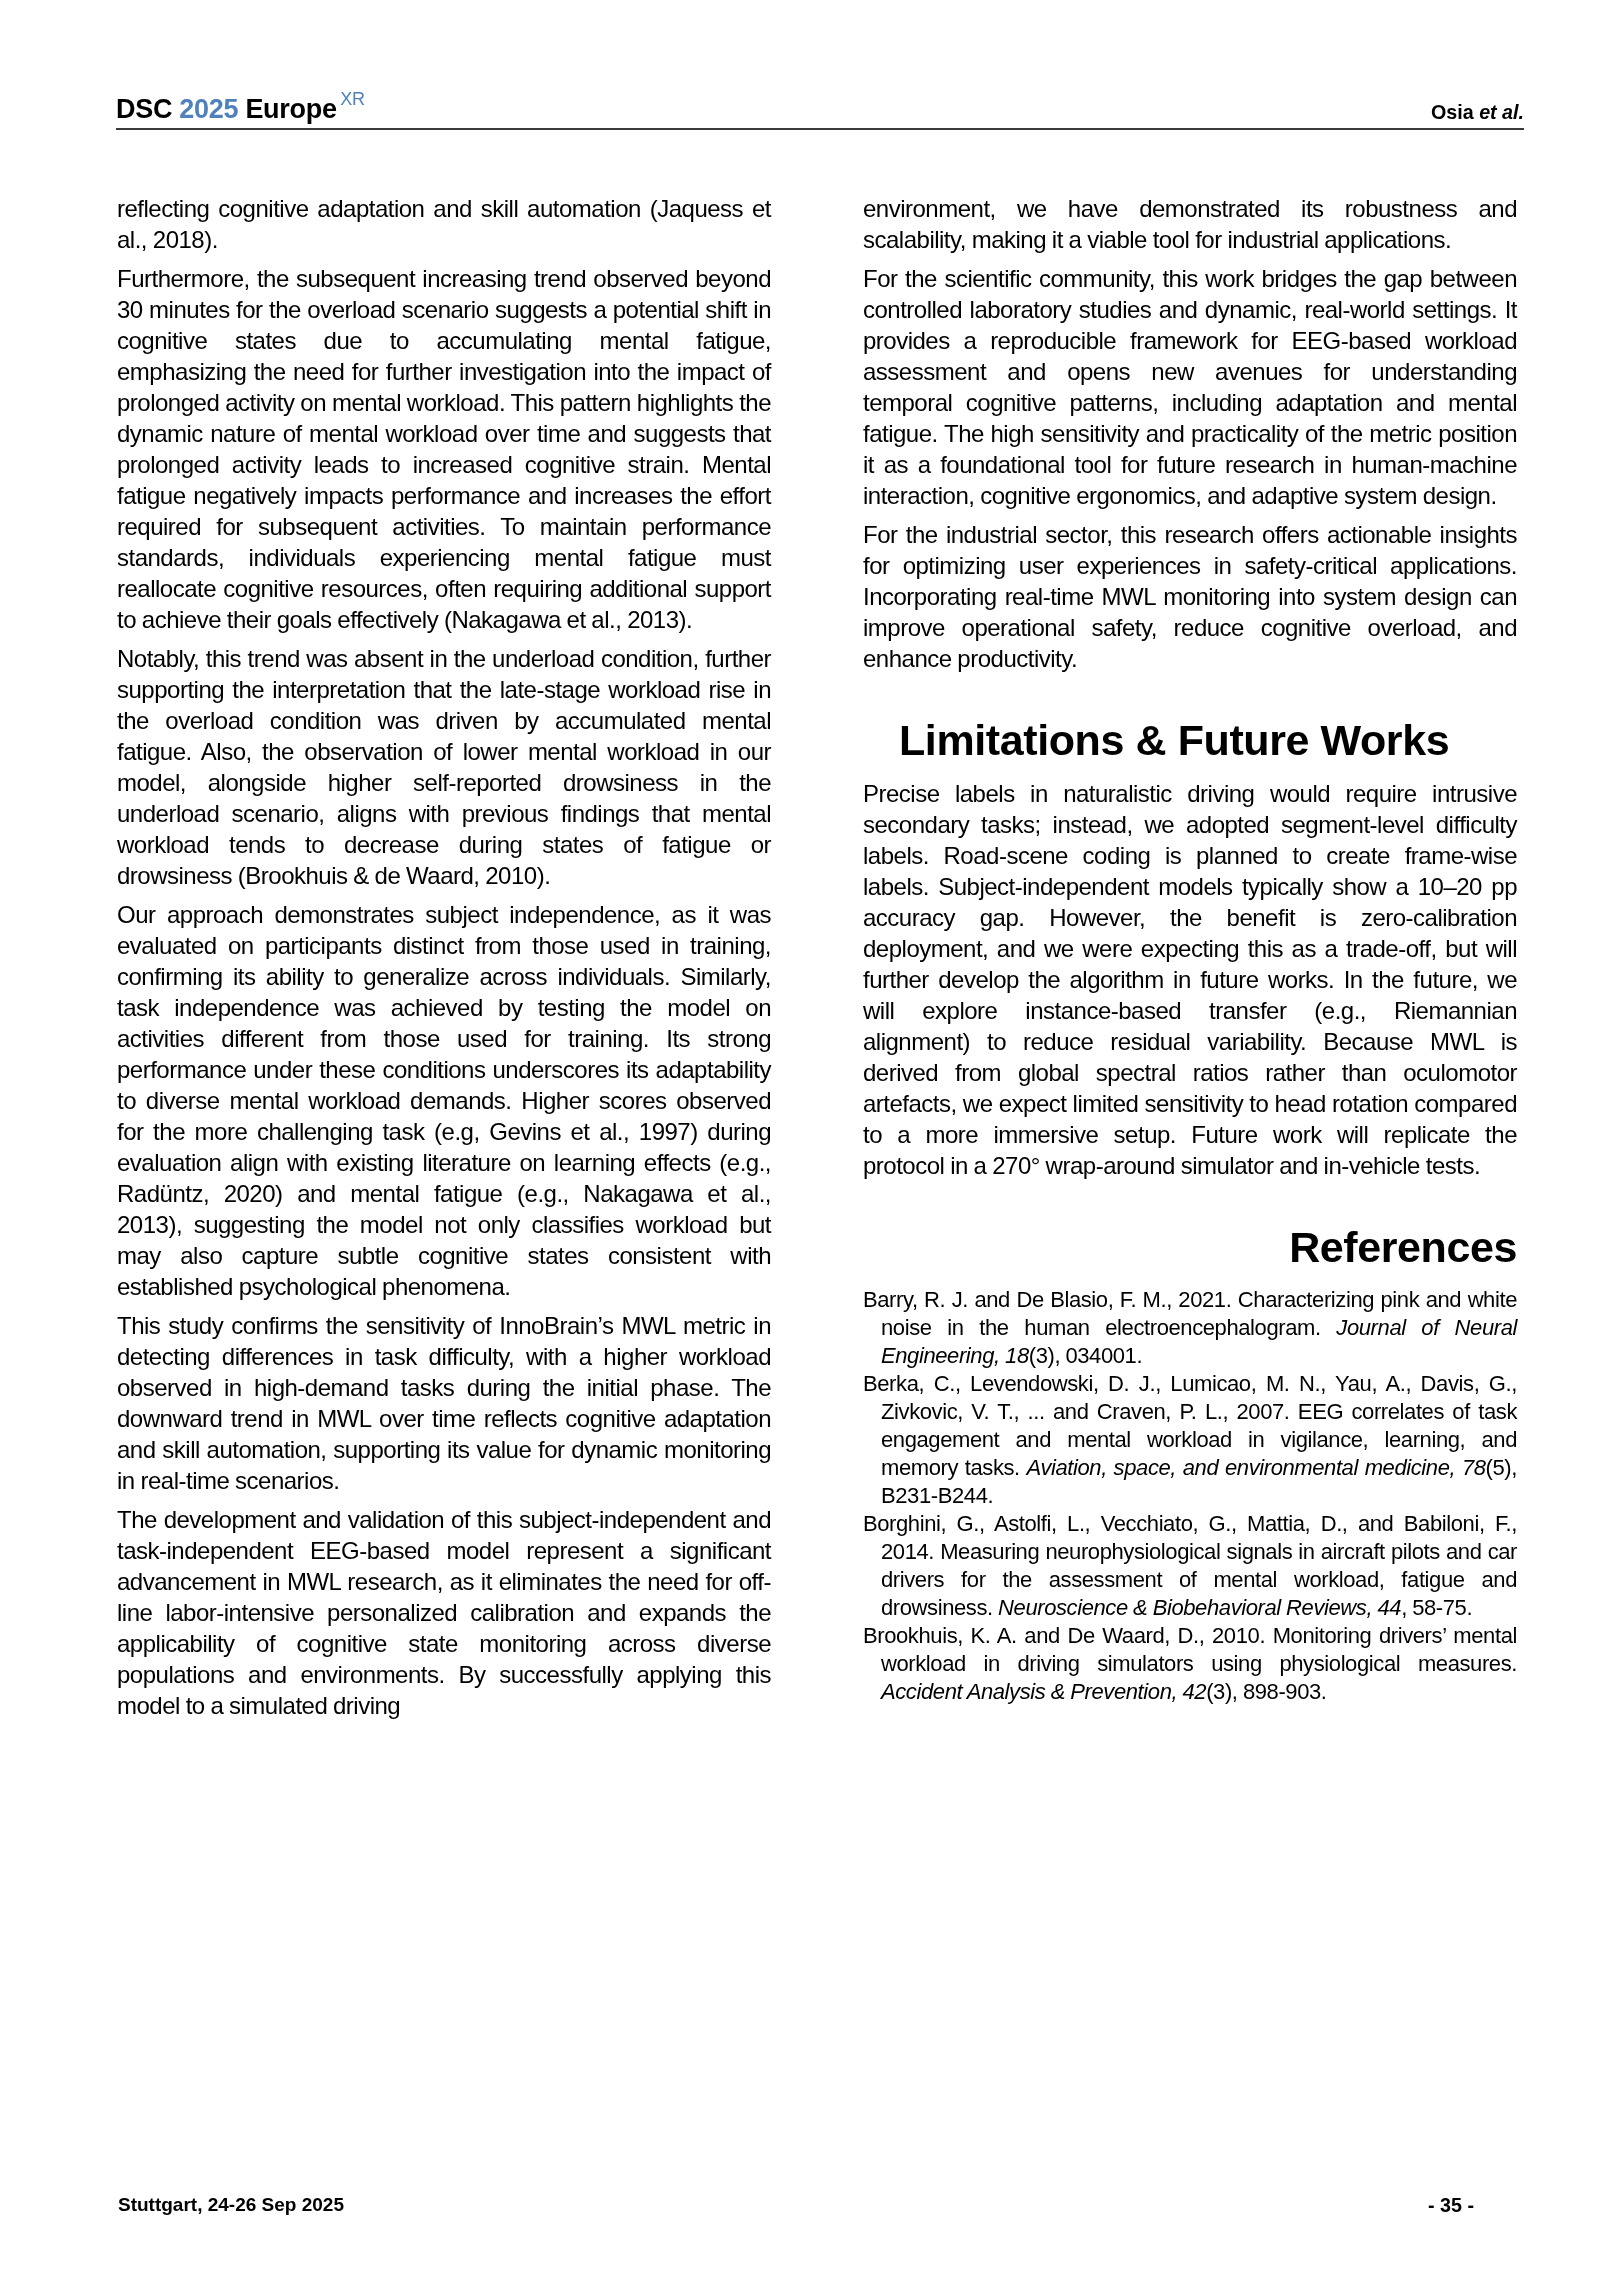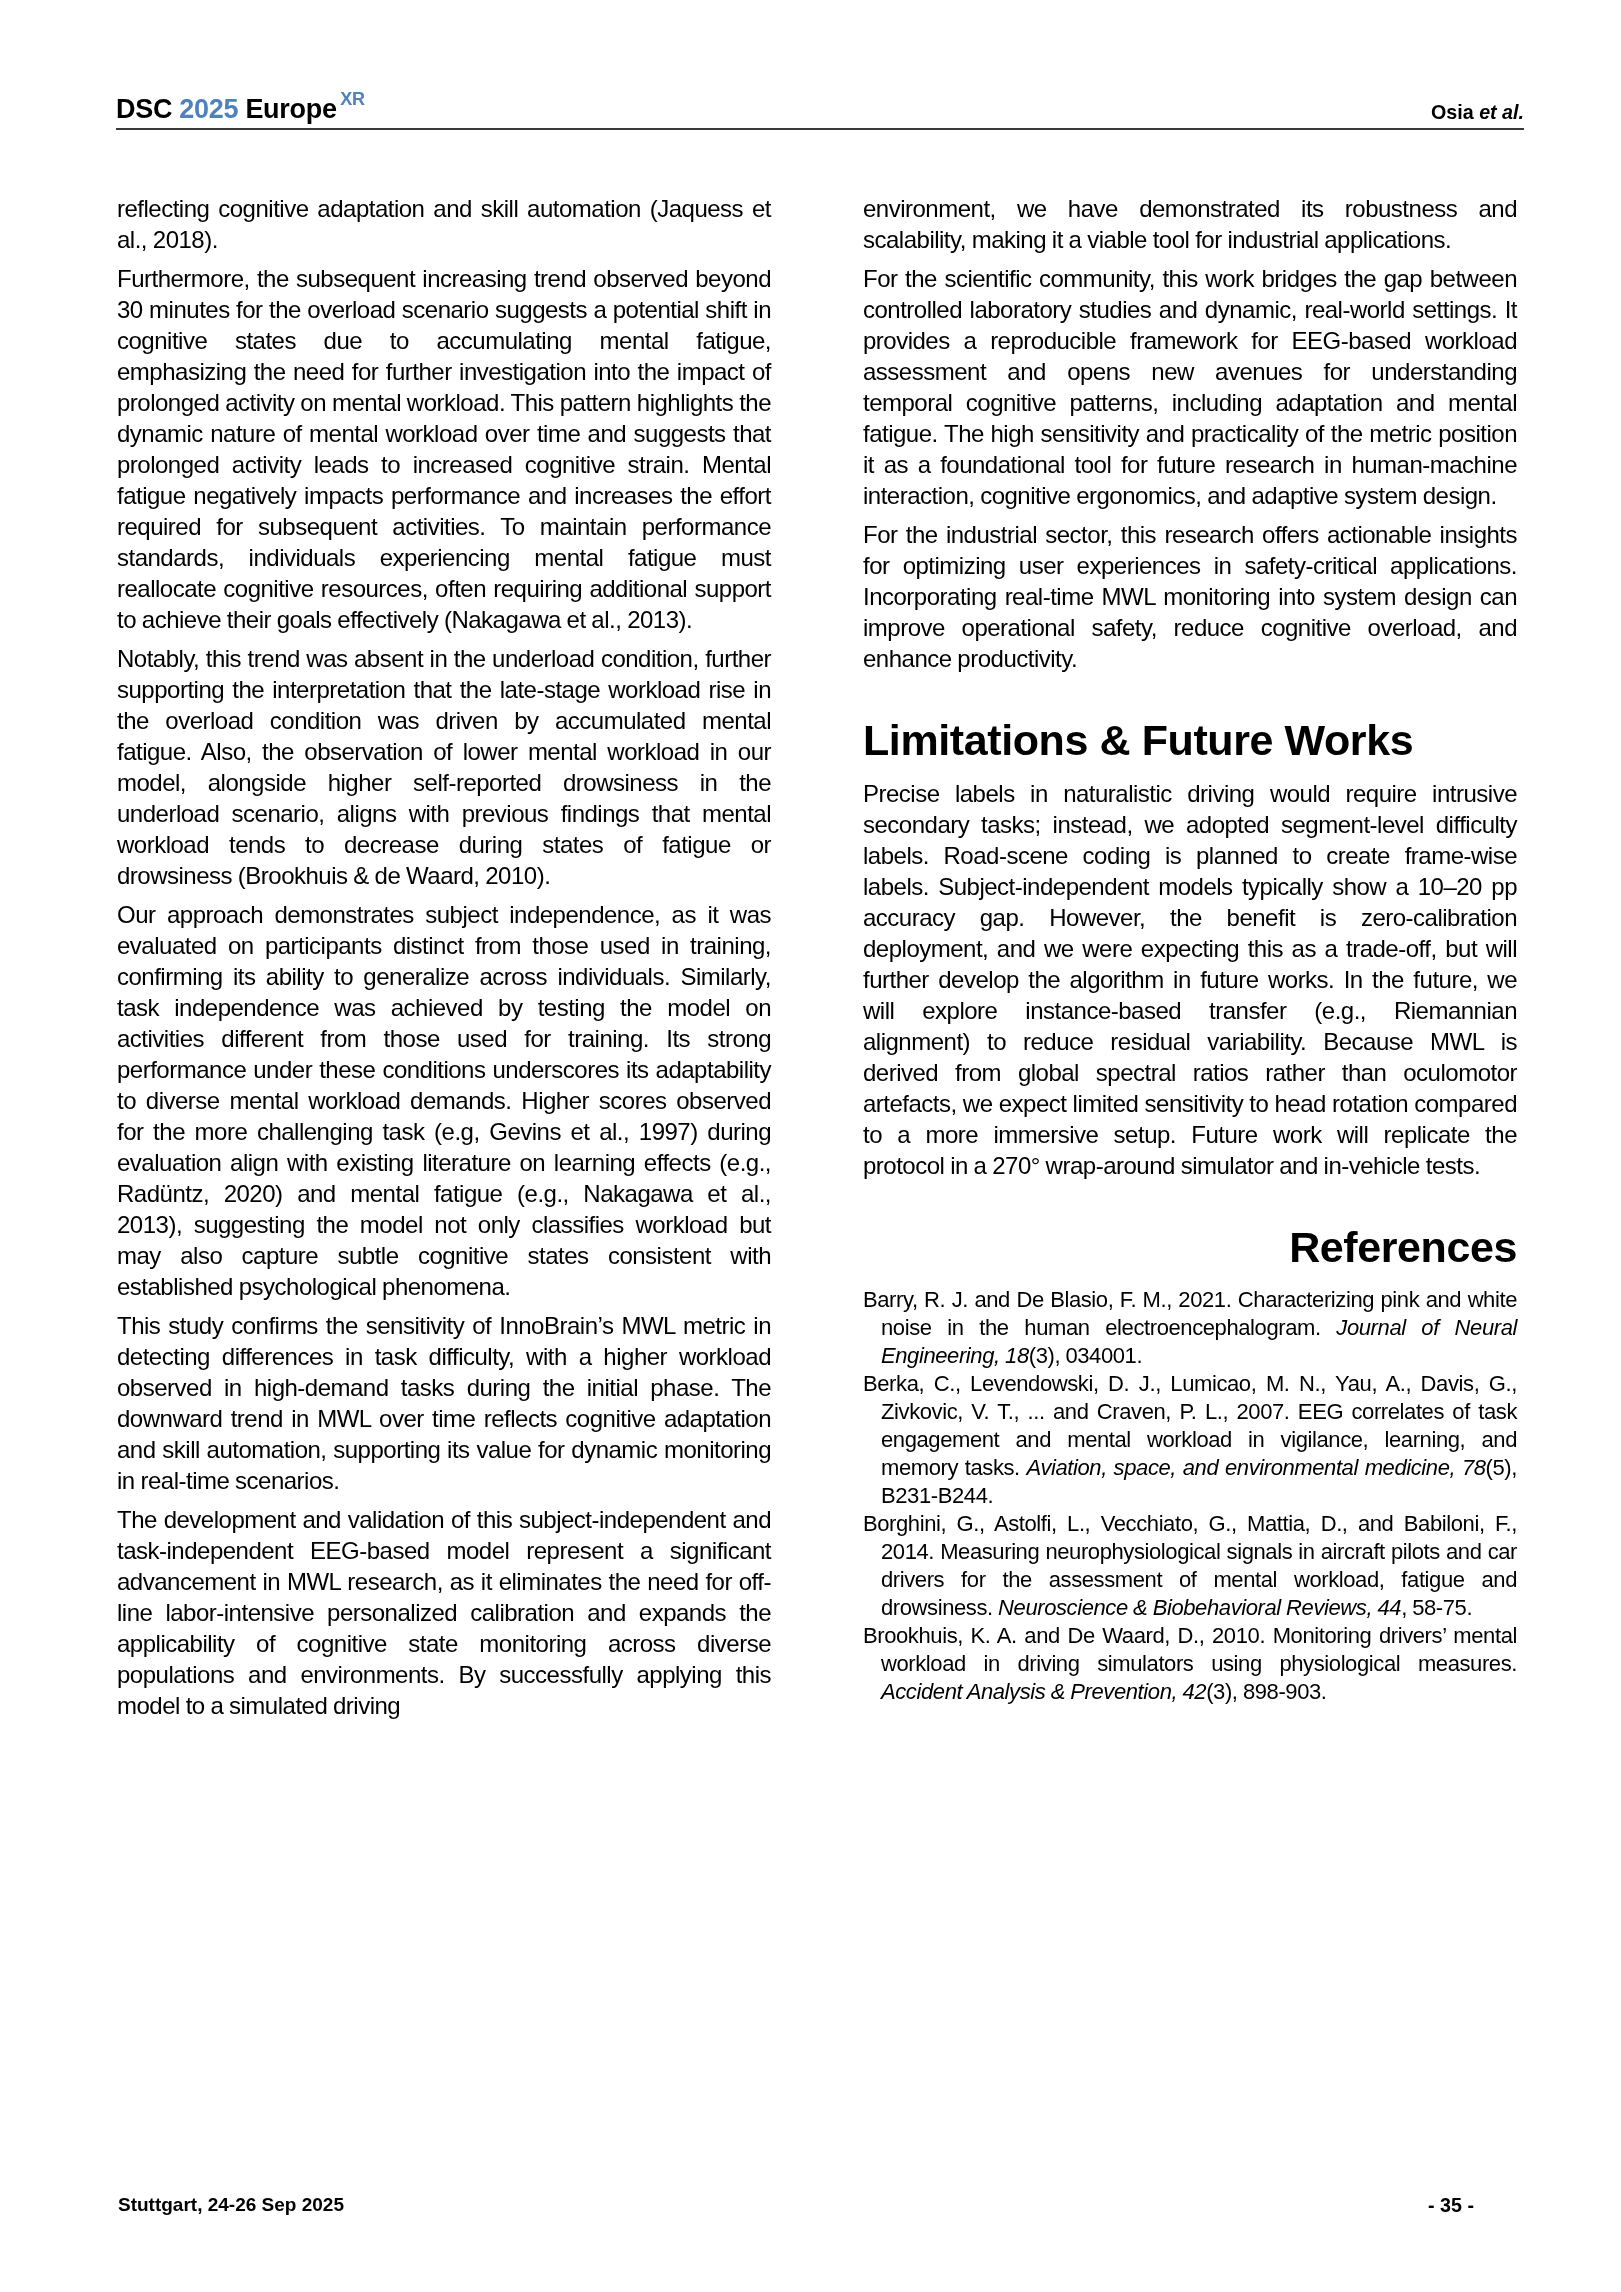--- a/index.html
+++ b/index.html
@@ -1,28 +1,28 @@
 <!DOCTYPE html>
 <html style="font-size:14.3px"><head>
 <meta charset="utf-8">
 <style>
   html, body { margin: 0; padding: 0; background: #ffffff; }
   body { width: 1621px; height: 2293px; position: relative; overflow: hidden; color: #000; font-family: "Liberation Sans", sans-serif; }
   .header { position: absolute; left: 116px; top: 90px; width: 1408px; height: 38px; border-bottom: 2.2px solid #3a3a3a; }
   .h-left { position: absolute; left: 0; bottom: 3.6px; font-size: 27px; font-weight: bold; letter-spacing: -0.3px; }
   .h-left .yr { color: #4f81bd; }
-  .h-left sup { color: #4f81bd; font-weight: bold; font-size: 18px; vertical-align: 12.5px; margin-left: 3.6px; }
+  .h-left sup { color: #4f81bd; font-weight: normal; font-size: 18px; vertical-align: 12.5px; margin-left: 3.6px; }
   .h-right { position: absolute; right: 0; bottom: 3.6px; font-size: 19.7px; font-weight: bold; }
   .col { position: absolute; top: 193px; width: 654px; }
   .col-left { left: 117px; }
   .col-right { left: 863px; }
   p.body { margin: 0 0 8px 0; font-size: 24px; line-height: 31px; text-align: justify; font-stretch: condensed; letter-spacing: -0.5px; word-spacing: -0.4px; }
   h2 { margin: 0; font-size: 43px; font-weight: bold; letter-spacing: -0.4px; line-height: 54px; }
   .h2-concl { margin-top: 39px; margin-bottom: 18px; }
-  .h2-limit { margin-top: 39px; margin-bottom: 10.7px; }
+  .h2-limit { margin-top: 39px; margin-bottom: 10.7px; margin-left: 36px; }
   .h2-refs { margin-top: 39px; margin-bottom: 12.5px; text-align: right; }
   .ref { font-size: 22px; line-height: 28px; text-align: justify; padding-left: 18px; text-indent: -18px; margin: 0; letter-spacing: -0.4px; word-spacing: -0.4px; }
   .ref i { font-style: italic; }
   .footer-left { position: absolute; left: 118px; top: 2194px; font-size: 19px; font-weight: bold; }
   .footer-right { position: absolute; left: 1428px; top: 2194px; font-size: 19.7px; font-weight: bold; }
 </style>
 </head>
 <body>
 
 <div class="header">

